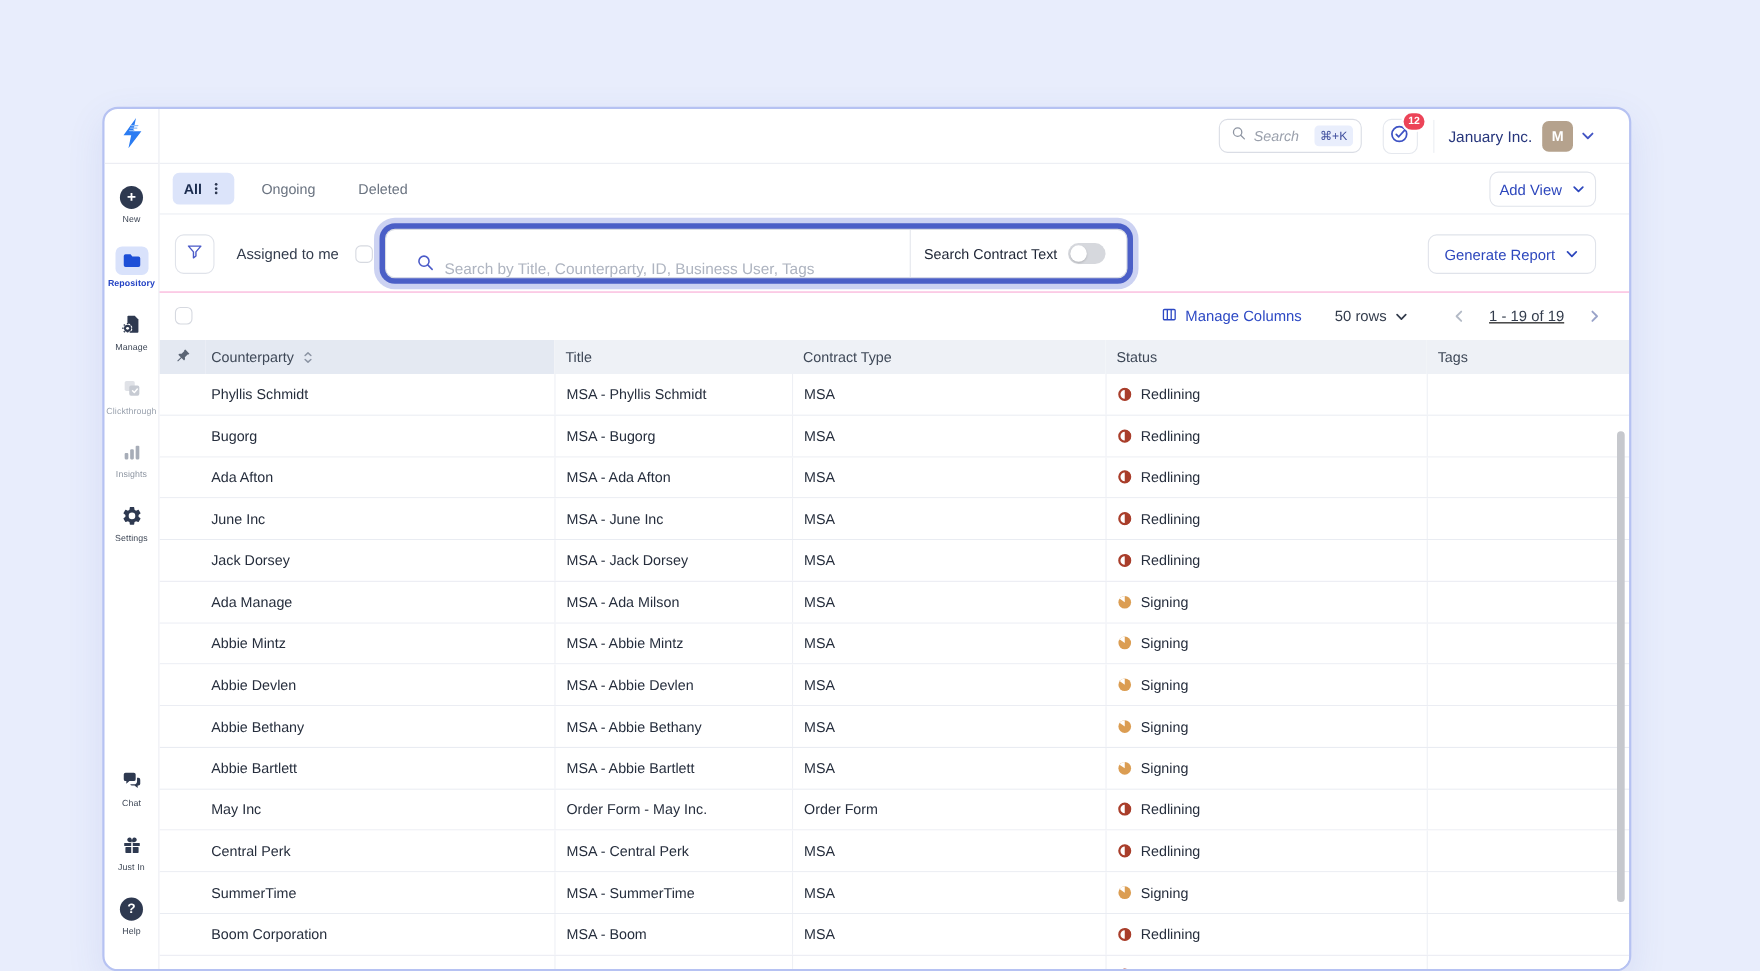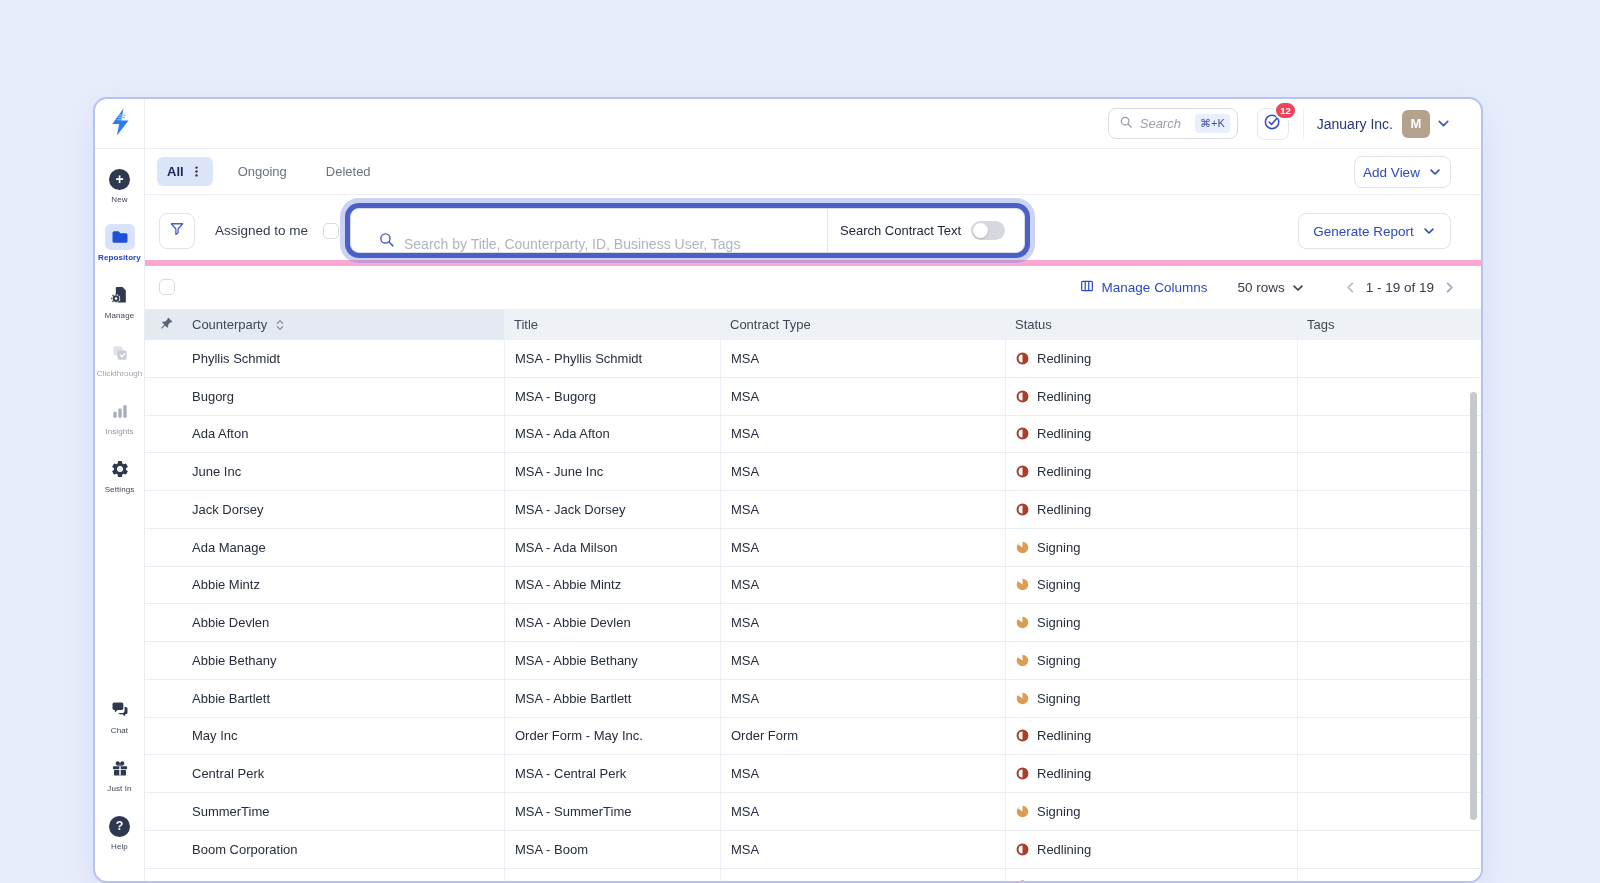--- a/index.html
+++ b/index.html
@@ -46,21 +46,21 @@
   .acct-chev { width:15px; height:15px; color:#4355c4; margin-left:6px; cursor:pointer; }
 
   .tabsbar { height:46px; border-bottom:1px solid #eceef3; display:flex; align-items:center; padding-left:12px; position:relative; flex-shrink:0; }
   .tab { font-size:13px; color:#6a7380; padding:7px 10px; margin-right:19px; border-radius:6px; display:flex; align-items:center; gap:6px; cursor:pointer; font-weight:500; }
   .tab.active { background:#dce4fa; color:#1a2b4e; font-weight:600; margin-right:15px; }
   .tab .kebab { width:13px; height:13px; color:#2c3750; }
   .btn { background:#fff; border:1px solid #e0e3ea; border-radius:8px; color:#2d47bd; font-size:13.5px; font-weight:500; display:flex; align-items:center; justify-content:center; gap:8px; cursor:pointer; font-family:inherit; }
   .btn svg { width:14px; height:14px; }
   .addview-btn { position:absolute; right:30px; top:7px; width:97px; height:32px; }
 
-  .filterbar { height:71px; border-bottom:6px solid #f9a8d4; position:relative; flex-shrink:0; }
+  .filterbar { height:71px; border-bottom:1px solid #f9a8d4; position:relative; flex-shrink:0; }
   .filter-btn { position:absolute; left:14px; top:18px; width:36px; height:36px; border:1px solid #e0e3ea; border-radius:8px; background:#fff; display:flex; align-items:center; justify-content:center; cursor:pointer; }
   .filter-btn svg { width:18px; height:18px; color:#4a5ac8; }
   .assigned { position:absolute; left:70px; top:0; height:71px; display:flex; align-items:center; gap:15px; }
   .assigned .al { font-size:13.5px; color:#333c4d; }
   .checkbox { width:16px; height:16px; border:1.5px solid #d6d9e0; border-radius:5px; background:#fff; display:inline-block; cursor:pointer; }
   .search-focus { position:absolute; left:200px; top:8px; width:685px; height:55px; background:#4b5fc7; border-radius:14px; box-shadow:0 0 0 5px rgba(99,117,216,.33); padding:5px; display:flex; }
   .search-inner { flex:1; background:#fff; border-radius:9px; border:1px solid #d9dce3; display:flex; align-items:stretch; overflow:hidden; }
   .si-left { flex:1; display:flex; align-items:flex-end; padding-left:27px; gap:9px; }
   .si-left svg { width:17px; height:17px; color:#4a5ac8; flex-shrink:0; }
   .si-left input { border:none; outline:none; flex:1; font-size:14px; font-family:inherit; color:#2a3140; background:transparent; }
@@ -70,21 +70,21 @@
   .toggle { width:34px; height:19px; border-radius:10px; background:#d6d8dd; position:relative; flex-shrink:0; cursor:pointer; }
   .toggle .knob { position:absolute; left:2px; top:2px; width:15px; height:15px; border-radius:50%; background:#fff; box-shadow:0 1px 2px rgba(0,0,0,.18); }
   .genreport-btn { position:absolute; right:30px; top:18px; width:153px; height:36px; }
 
   .controlsbar { height:43px; position:relative; display:flex; align-items:center; justify-content:flex-end; padding-right:24px; flex-shrink:0; }
   .selectall { position:absolute; left:14px; top:13px; }
   .mc { display:flex; align-items:center; gap:7px; color:#2d49c4; font-size:13.5px; font-weight:500; cursor:pointer; }
   .mc svg { width:16px; height:16px; }
   .rowsper { display:flex; align-items:center; gap:6px; font-size:13.5px; color:#333c4c; margin-left:30px; cursor:pointer; }
   .rowsper svg { width:14px; height:14px; color:#333c4c; }
-  .pager { display:flex; align-items:center; gap:8px; margin-left:38px; }
+  .pager { display:flex; align-items:center; gap:20px; margin-left:38px;text-decoration:underline; }
   .pager .pg-text { font-size:13.5px; color:#333c4c; }
   .pchev { width:15px; height:15px; cursor:pointer; }
   .pchev.left { color:#b3bac6; }
   .pchev.right { color:#99a3c9; }
 
   
   .table-area { flex:1; overflow:hidden; display:flex; flex-direction:column; }
   .thead, .trow { display:grid; grid-template-columns:42px 317px 216px 285px 292px 1fr; }
   .thead { height:31px; flex-shrink:0; font-size:13px; color:#3e4857; }
   .th { background:#eef1f6; display:flex; align-items:center; padding-left:10px; }

